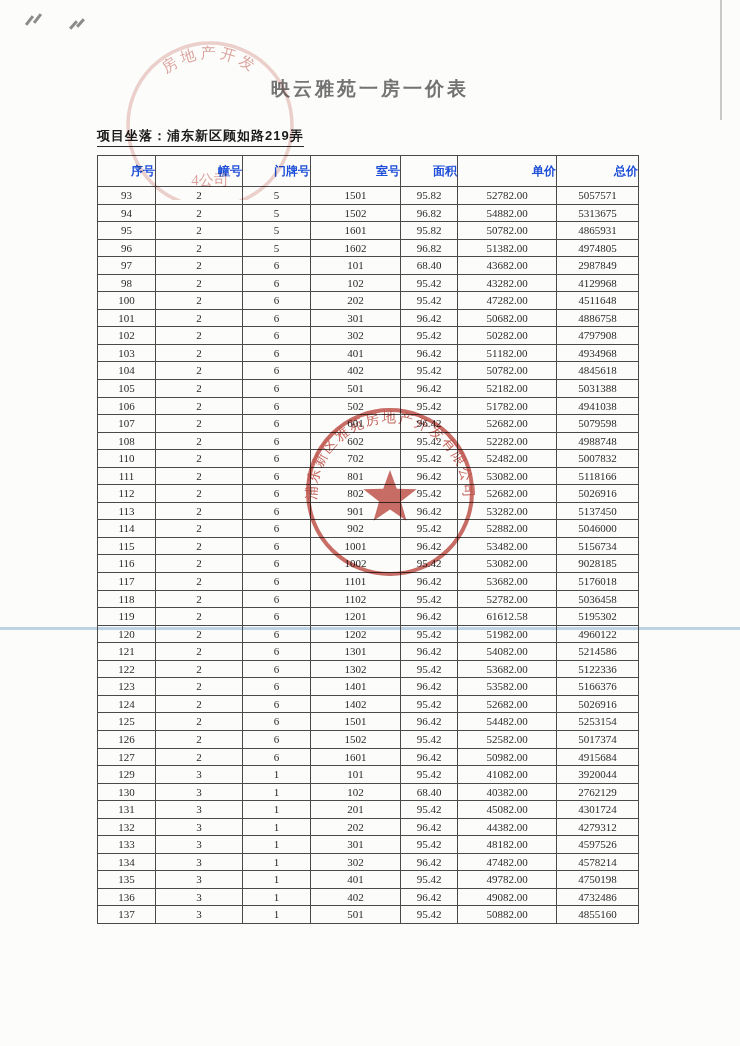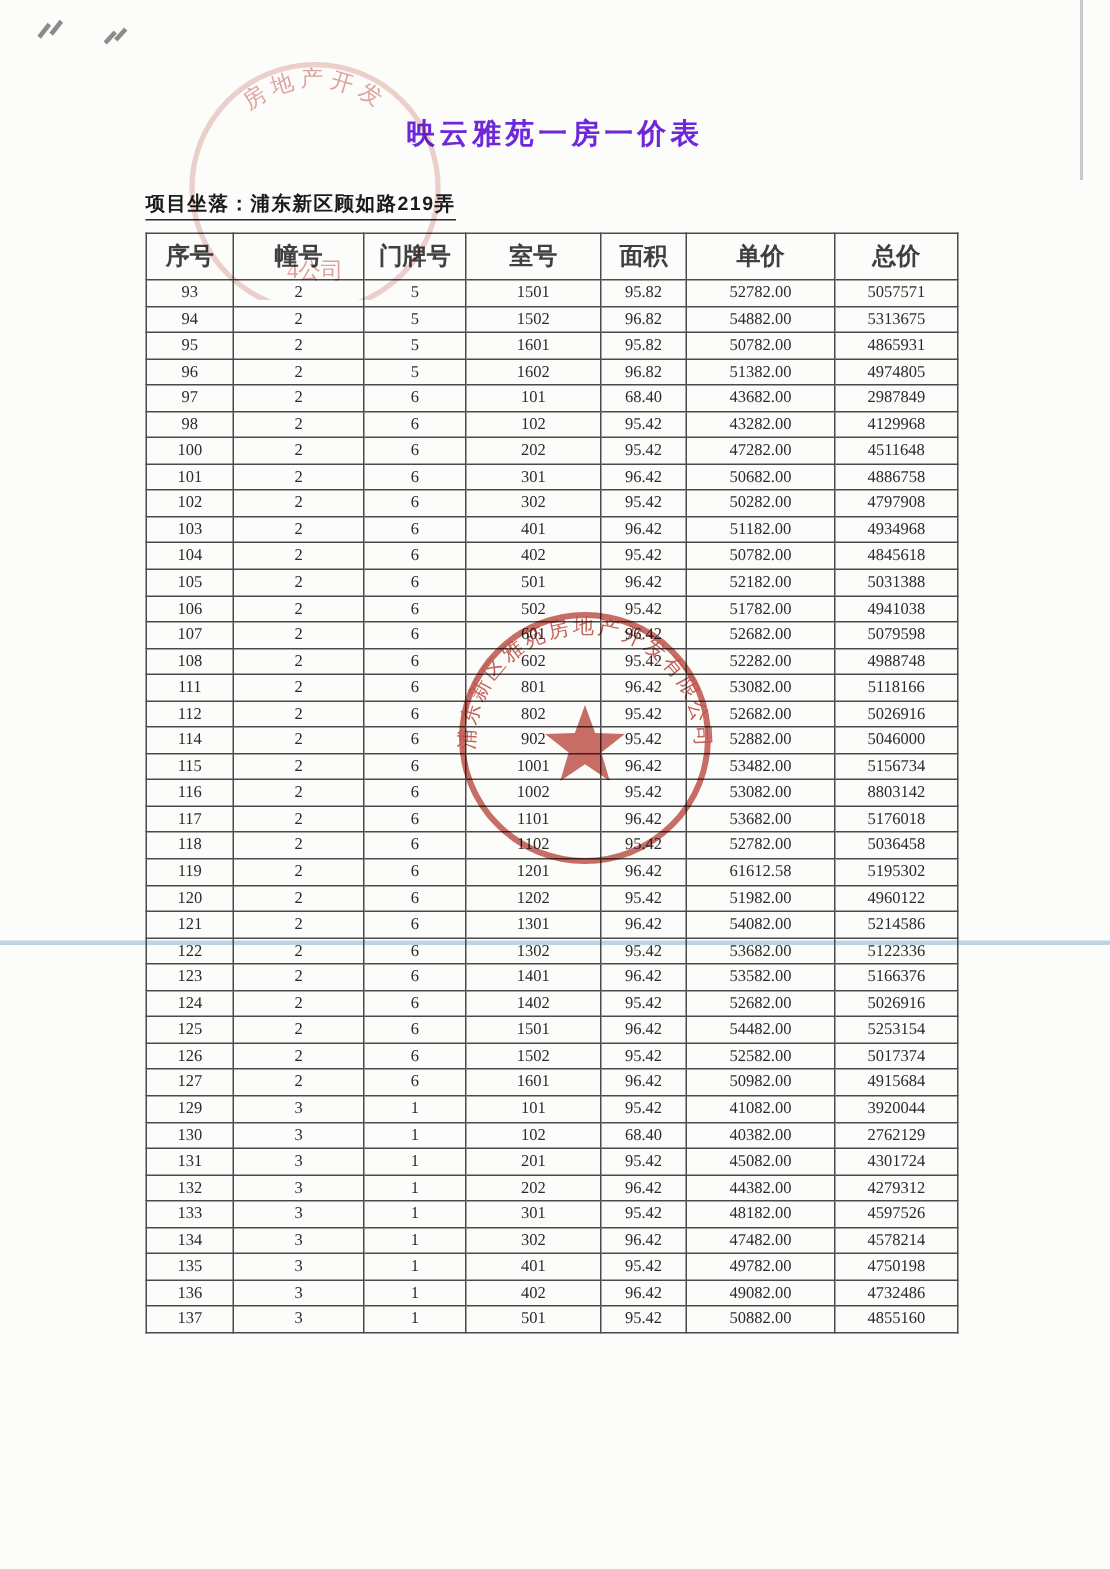--- a/index.html
+++ b/index.html
@@ -11,21 +11,21 @@
     color: #222;
     overflow: hidden;
   }
   .page-title {
     position: absolute;
     top: 76px; left: 0; width: 100%;
     text-align: center;
     font-family: "Liberation Sans", sans-serif;
     font-size: 19px; font-weight: bold;
     letter-spacing: 3px;
-    color: #6d28d9;
+    color: #737373;
   }
   .location-line {
     position: absolute;
     top: 127px; left: 97px;
     font-family: "Liberation Sans", sans-serif;
     font-size: 13px; font-weight: bold;
     color: #1b1b1b;
     border-bottom: 1px solid #2a2a2a;
     padding-bottom: 1px;
     letter-spacing: 1px;
@@ -40,23 +40,24 @@
     border: 1px solid #4a4a4a;
     text-align: center;
     vertical-align: middle;
     padding: 0;
     white-space: nowrap;
     overflow: hidden;
   }
   .price-table th {
     height: 30px;
     font-family: "Liberation Sans", sans-serif;
-    font-size: 16px;
+    font-size: 12px;
     font-weight: bold;
-    color: #404040;
+    color: #1d4ed8;
+    text-align: right;
   }
   .price-table td {
     height: 16.55px;
     font-size: 11px;
     line-height: 16.55px;
     color: #2a2a2a;
   }
   .stamp {
     position: absolute;
     pointer-events: none;
@@ -248,38 +249,56 @@
       <tr>
         <td>108</td>
         <td>2</td>
         <td>6</td>
         <td>602</td>
         <td>95.42</td>
         <td>52282.00</td>
         <td>4988748</td>
       </tr>
       <tr>
+        <td>110</td>
+        <td>2</td>
+        <td>6</td>
+        <td>702</td>
+        <td>95.42</td>
+        <td>52482.00</td>
+        <td>5007832</td>
+      </tr>
+      <tr>
         <td>111</td>
         <td>2</td>
         <td>6</td>
         <td>801</td>
         <td>96.42</td>
         <td>53082.00</td>
         <td>5118166</td>
       </tr>
       <tr>
         <td>112</td>
         <td>2</td>
         <td>6</td>
         <td>802</td>
         <td>95.42</td>
         <td>52682.00</td>
         <td>5026916</td>
       </tr>
       <tr>
+        <td>113</td>
+        <td>2</td>
+        <td>6</td>
+        <td>901</td>
+        <td>96.42</td>
+        <td>53282.00</td>
+        <td>5137450</td>
+      </tr>
+      <tr>
         <td>114</td>
         <td>2</td>
         <td>6</td>
         <td>902</td>
         <td>95.42</td>
         <td>52882.00</td>
         <td>5046000</td>
       </tr>
       <tr>
         <td>115</td>
@@ -290,21 +309,21 @@
         <td>53482.00</td>
         <td>5156734</td>
       </tr>
       <tr>
         <td>116</td>
         <td>2</td>
         <td>6</td>
         <td>1002</td>
         <td>95.42</td>
         <td>53082.00</td>
-        <td>8803142</td>
+        <td>9028185</td>
       </tr>
       <tr>
         <td>117</td>
         <td>2</td>
         <td>6</td>
         <td>1101</td>
         <td>96.42</td>
         <td>53682.00</td>
         <td>5176018</td>
       </tr>

